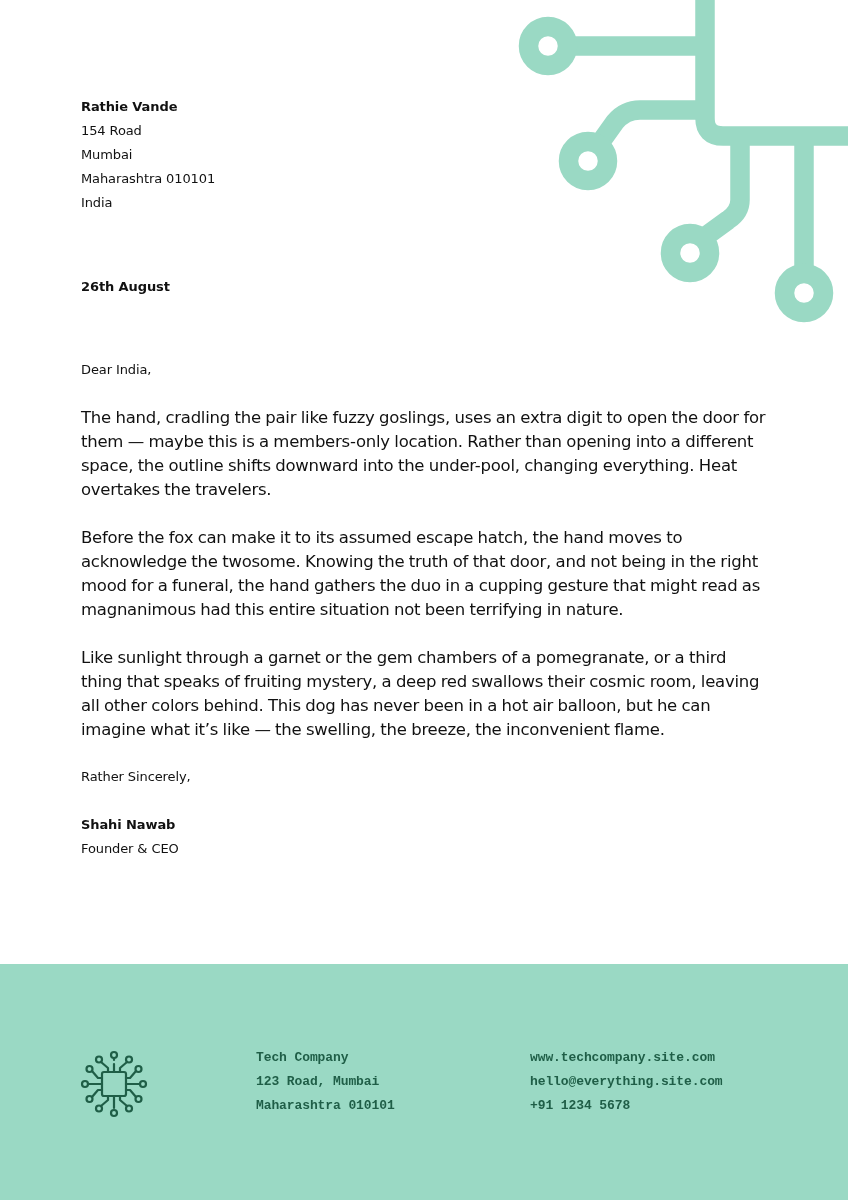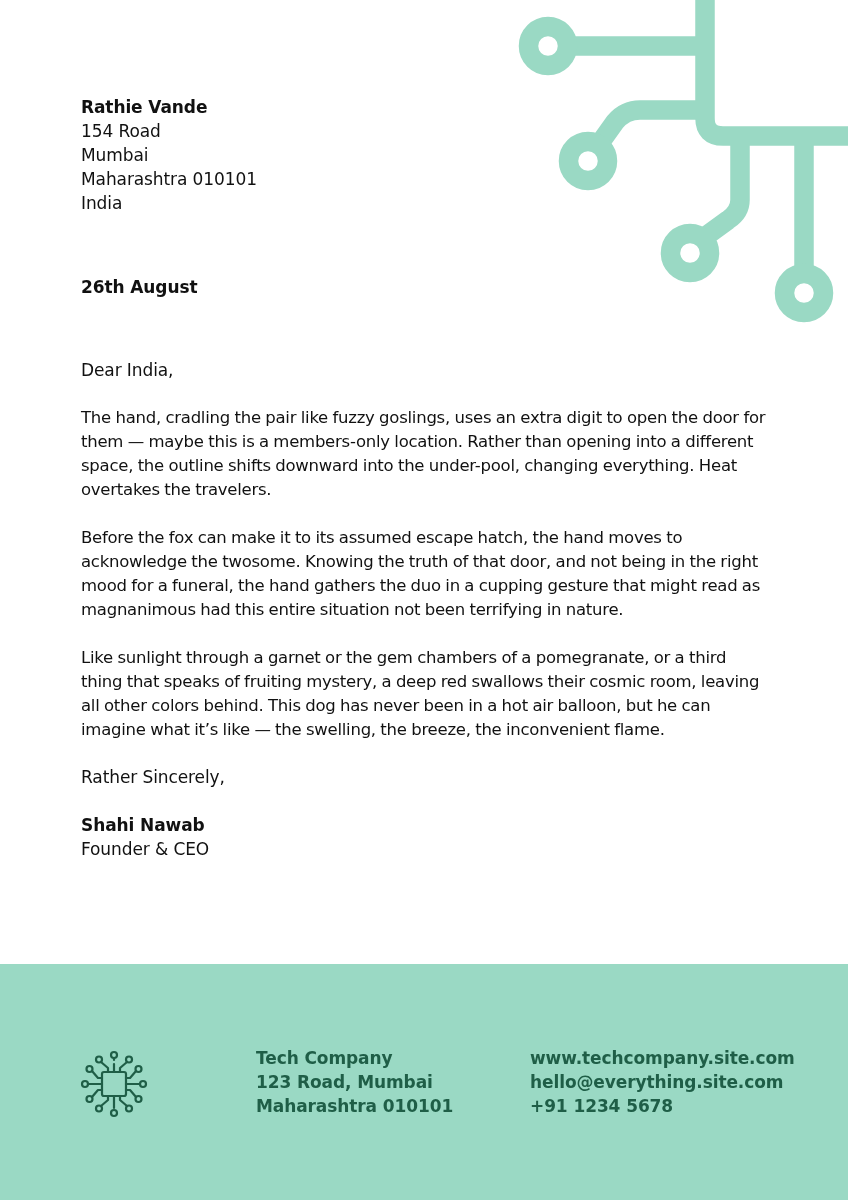--- a/index.html
+++ b/index.html
@@ -23,21 +23,21 @@
       height: 340px;
       pointer-events: none;
     }
     .content {
       position: absolute;
       left: 81px;
       top: 95px;
       width: 690px;
     }
     .line {
-      font-size: 17px;
+      font-size: 13px;
       line-height: 24px;
       margin: 0;
       letter-spacing: -0.1px;
     }
     .bold {
       font-weight: bold;
     }
     .date {
       position: absolute;
       left: 81px;
@@ -90,20 +90,21 @@
       position: absolute;
       top: 82px;
       color: #1f5e47;
       font-weight: bold;
       font-size: 16.5px;
       line-height: 24px;
       letter-spacing: -0.1px;
     }
     .footer-col .line {
       font-weight: bold;
+      font-family: Liberation Mono, monospace;
     }
     .footer-col-company {
       left: 256px;
     }
     .footer-col-company .title {
       color: #1f5e47;
     }
     .footer-col-contact {
       left: 530px;
     }

